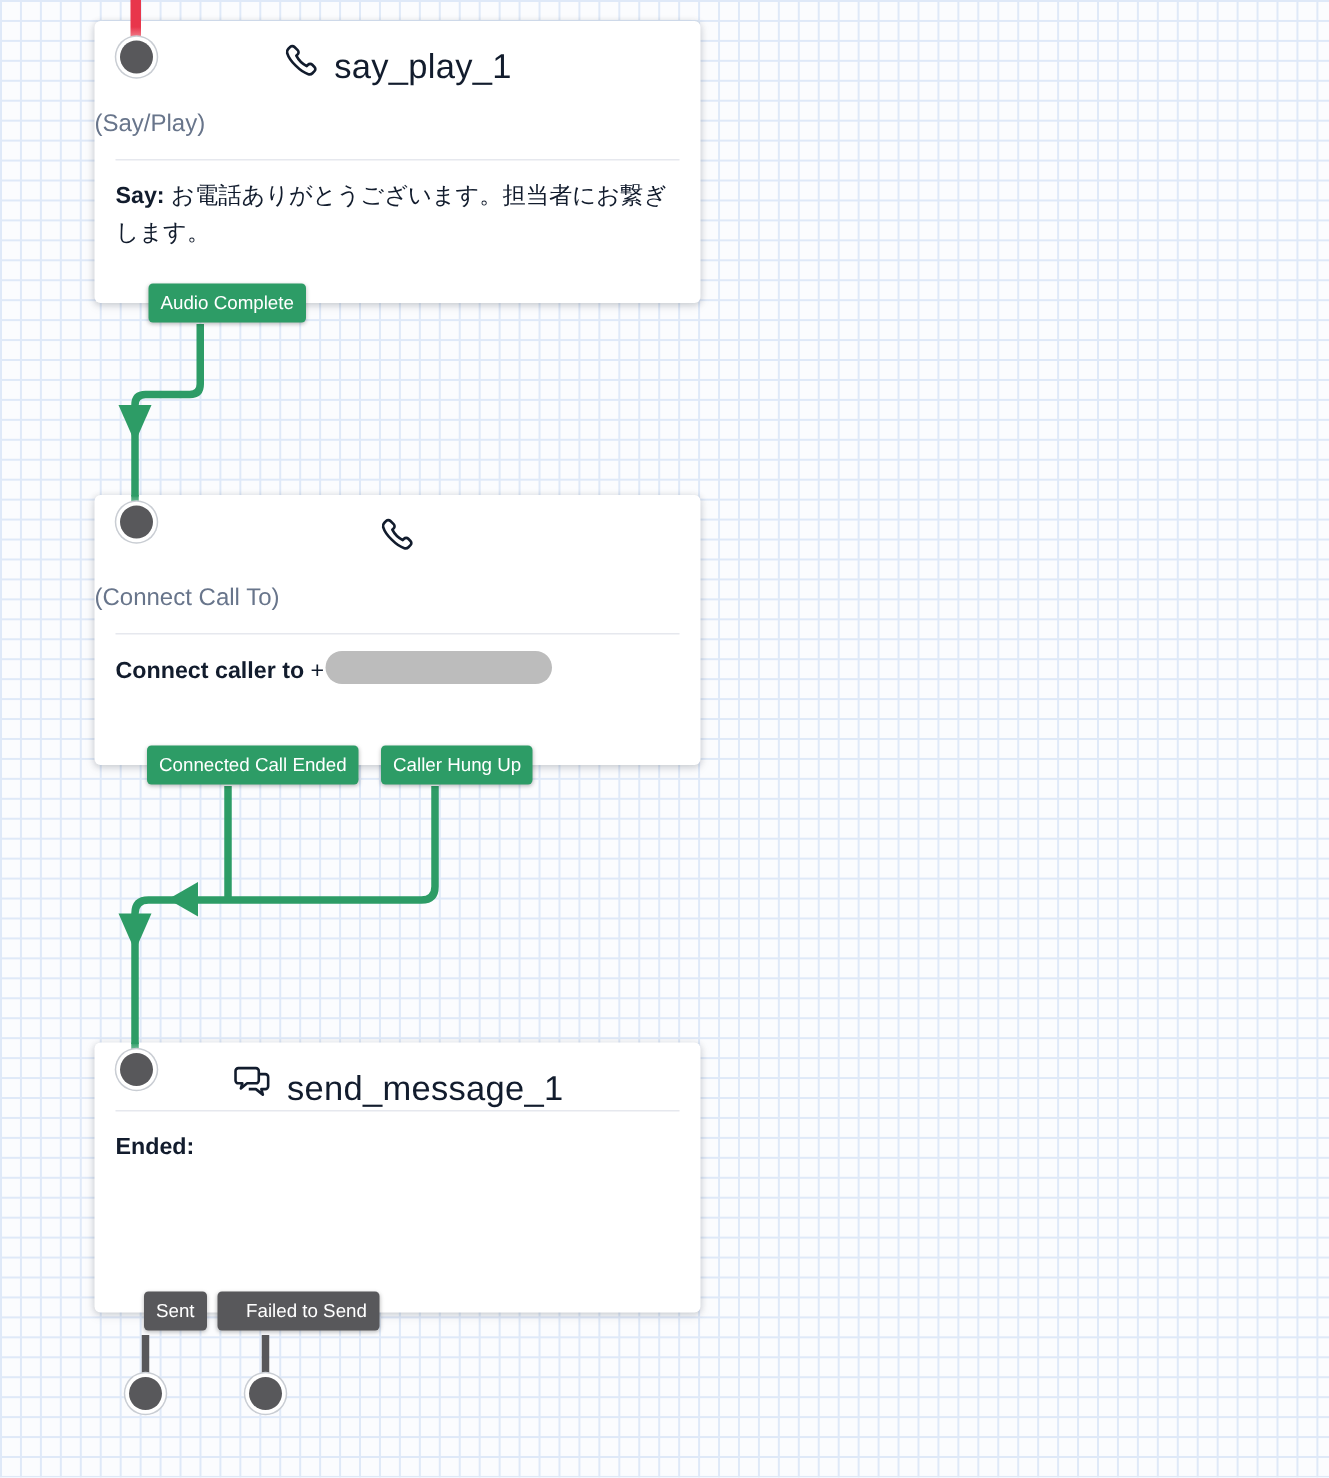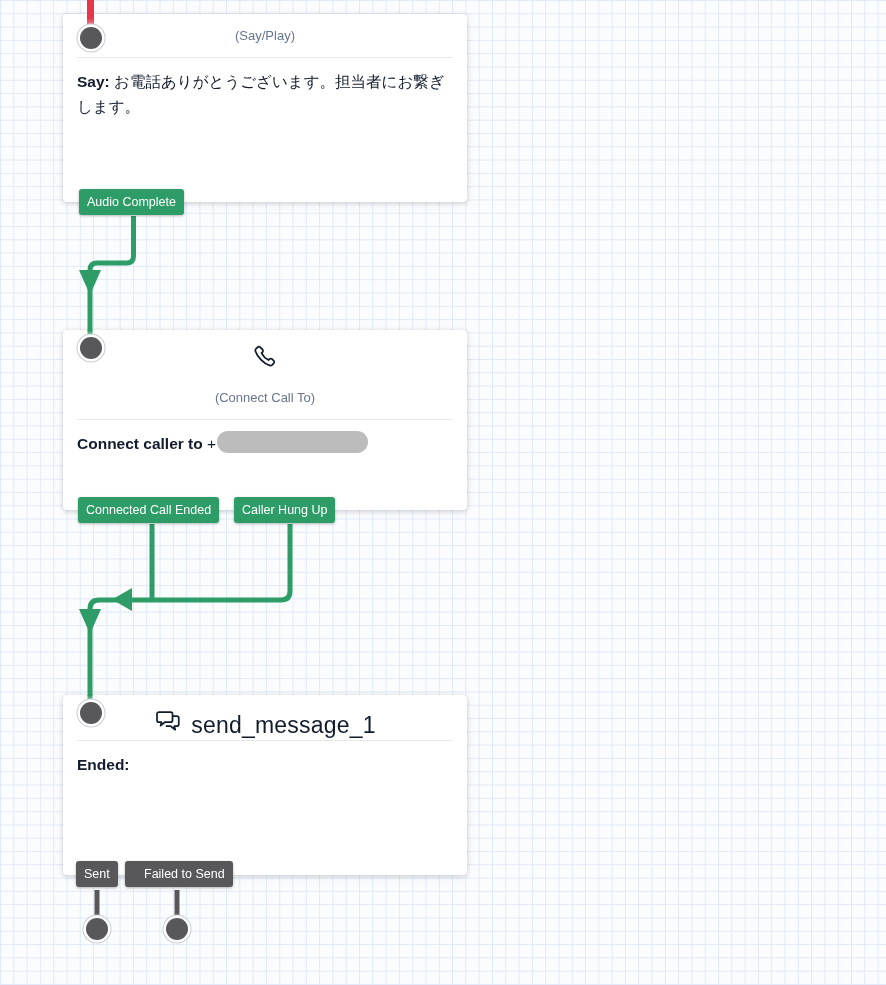--- a/index.html
+++ b/index.html
@@ -41,41 +41,42 @@
   .w-message{top:695px;height:180px;}
 
   .widget-title{
     display:flex;justify-content:center;align-items:center;gap:9px;
     padding-top:15px;
     font-size:23px;font-weight:500;color:var(--title-color);
     letter-spacing:.2px;
   }
   .widget-title svg{flex:0 0 auto;color:var(--title-color);}
   .widget-subtitle{
-    text-align:center;font-size:13px;color:var(--subtitle-color);
+    text-align:left;font-size:16px;color:var(--subtitle-color);
     margin-top:14px;padding-bottom:14px;
   }
   .widget-divider{border-top:1px solid var(--divider-color);margin:0 14px;}
   .widget-body{
     padding:11px 14px 0 14px;
     font-size:15.5px;line-height:1.62;color:var(--title-color);
   }
   .body-prefix{font-weight:700;}
   .redaction-pill{
     display:inline-block;vertical-align:-4px;margin-left:1px;
     width:151px;height:22px;border-radius:12px;
     background:var(--redaction-gray);
   }
 
   .badge{
     position:absolute;z-index:3;white-space:nowrap;
     color:#fff;font-size:12.5px;font-weight:400;
     padding:6px 8px;border-radius:3px;
     box-shadow:0 1px 3px rgba(0,0,0,.28);
     cursor:pointer;
+    margin-left:20px;
   }
   .badge-green{background:var(--transition-green);}
   .badge-gray{background:var(--transition-gray);text-align:right;}
   .b-audio{left:79px;top:189px;}
   .b-ended{left:78px;top:497px;}
   .b-hungup{left:234px;top:497px;}
   .b-sent{left:76px;top:861px;}
   .b-failed{left:125px;top:861px;padding-left:19px;}
 
   .connectors{position:absolute;left:0;top:0;z-index:2;}
@@ -91,20 +92,28 @@
   .p-message{left:80px;top:702px;}
   .p-sent{left:86px;top:918px;}
   .p-failed{left:166px;top:918px;}
 </style>
 </head>
 <body>
 
 <div class="canvas">
 
   <div class="widget w-say">
+    <div class="widget-title">
+      <span>
+        <svg width="25" height="25" viewBox="0 0 24 24">
+          <path d="M8.4 3.6 L7 2.2 a1.9 1.9 0 0 0 -2.7 0 L3 3.5 a2.6 2.6 0 0 0 -.64 2.6 c1.5 5 8.55 12.05 13.55 13.55 a2.6 2.6 0 0 0 2.6 -.64 l1.3 -1.3 a1.9 1.9 0 0 0 0 -2.7 l-1.4 -1.4 a1.9 1.9 0 0 0 -2.7 0 l-.85.85 c-2.4 -1.2 -5.45 -4.25 -6.65 -6.65 l.85 -.85 a1.9 1.9 0 0 0 0 -2.7 Z" fill="none" stroke="currentColor" stroke-width="1.7" stroke-linejoin="round"></path>
+        </svg>
+      </span>
+      <span>say_play_1</span>
+    </div>
     <div class="widget-subtitle">(Say/Play)</div>
     <div class="widget-divider"></div>
     <div class="widget-body">
       <span class="body-prefix">Say:</span>
       <span>お電話ありがとうございます。担当者にお繋ぎします。</span>
     </div>
   </div>
 
   <div class="widget w-connect">
     <div class="widget-title">

